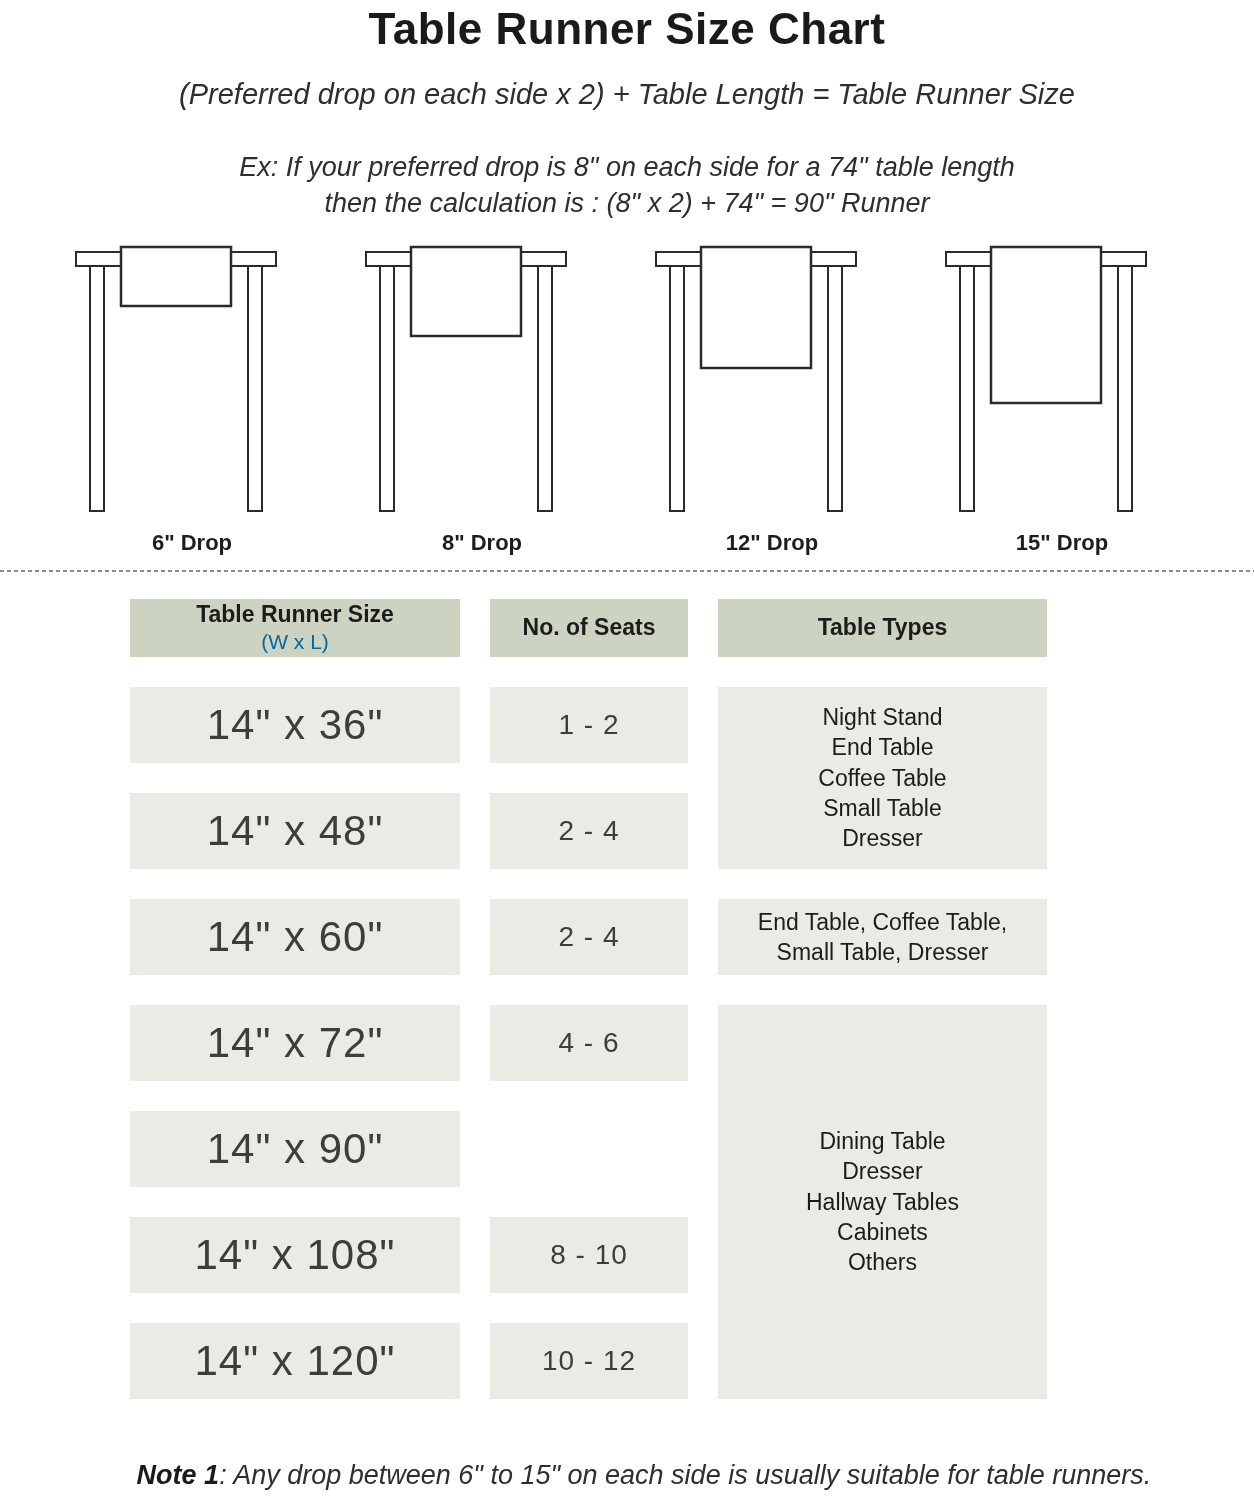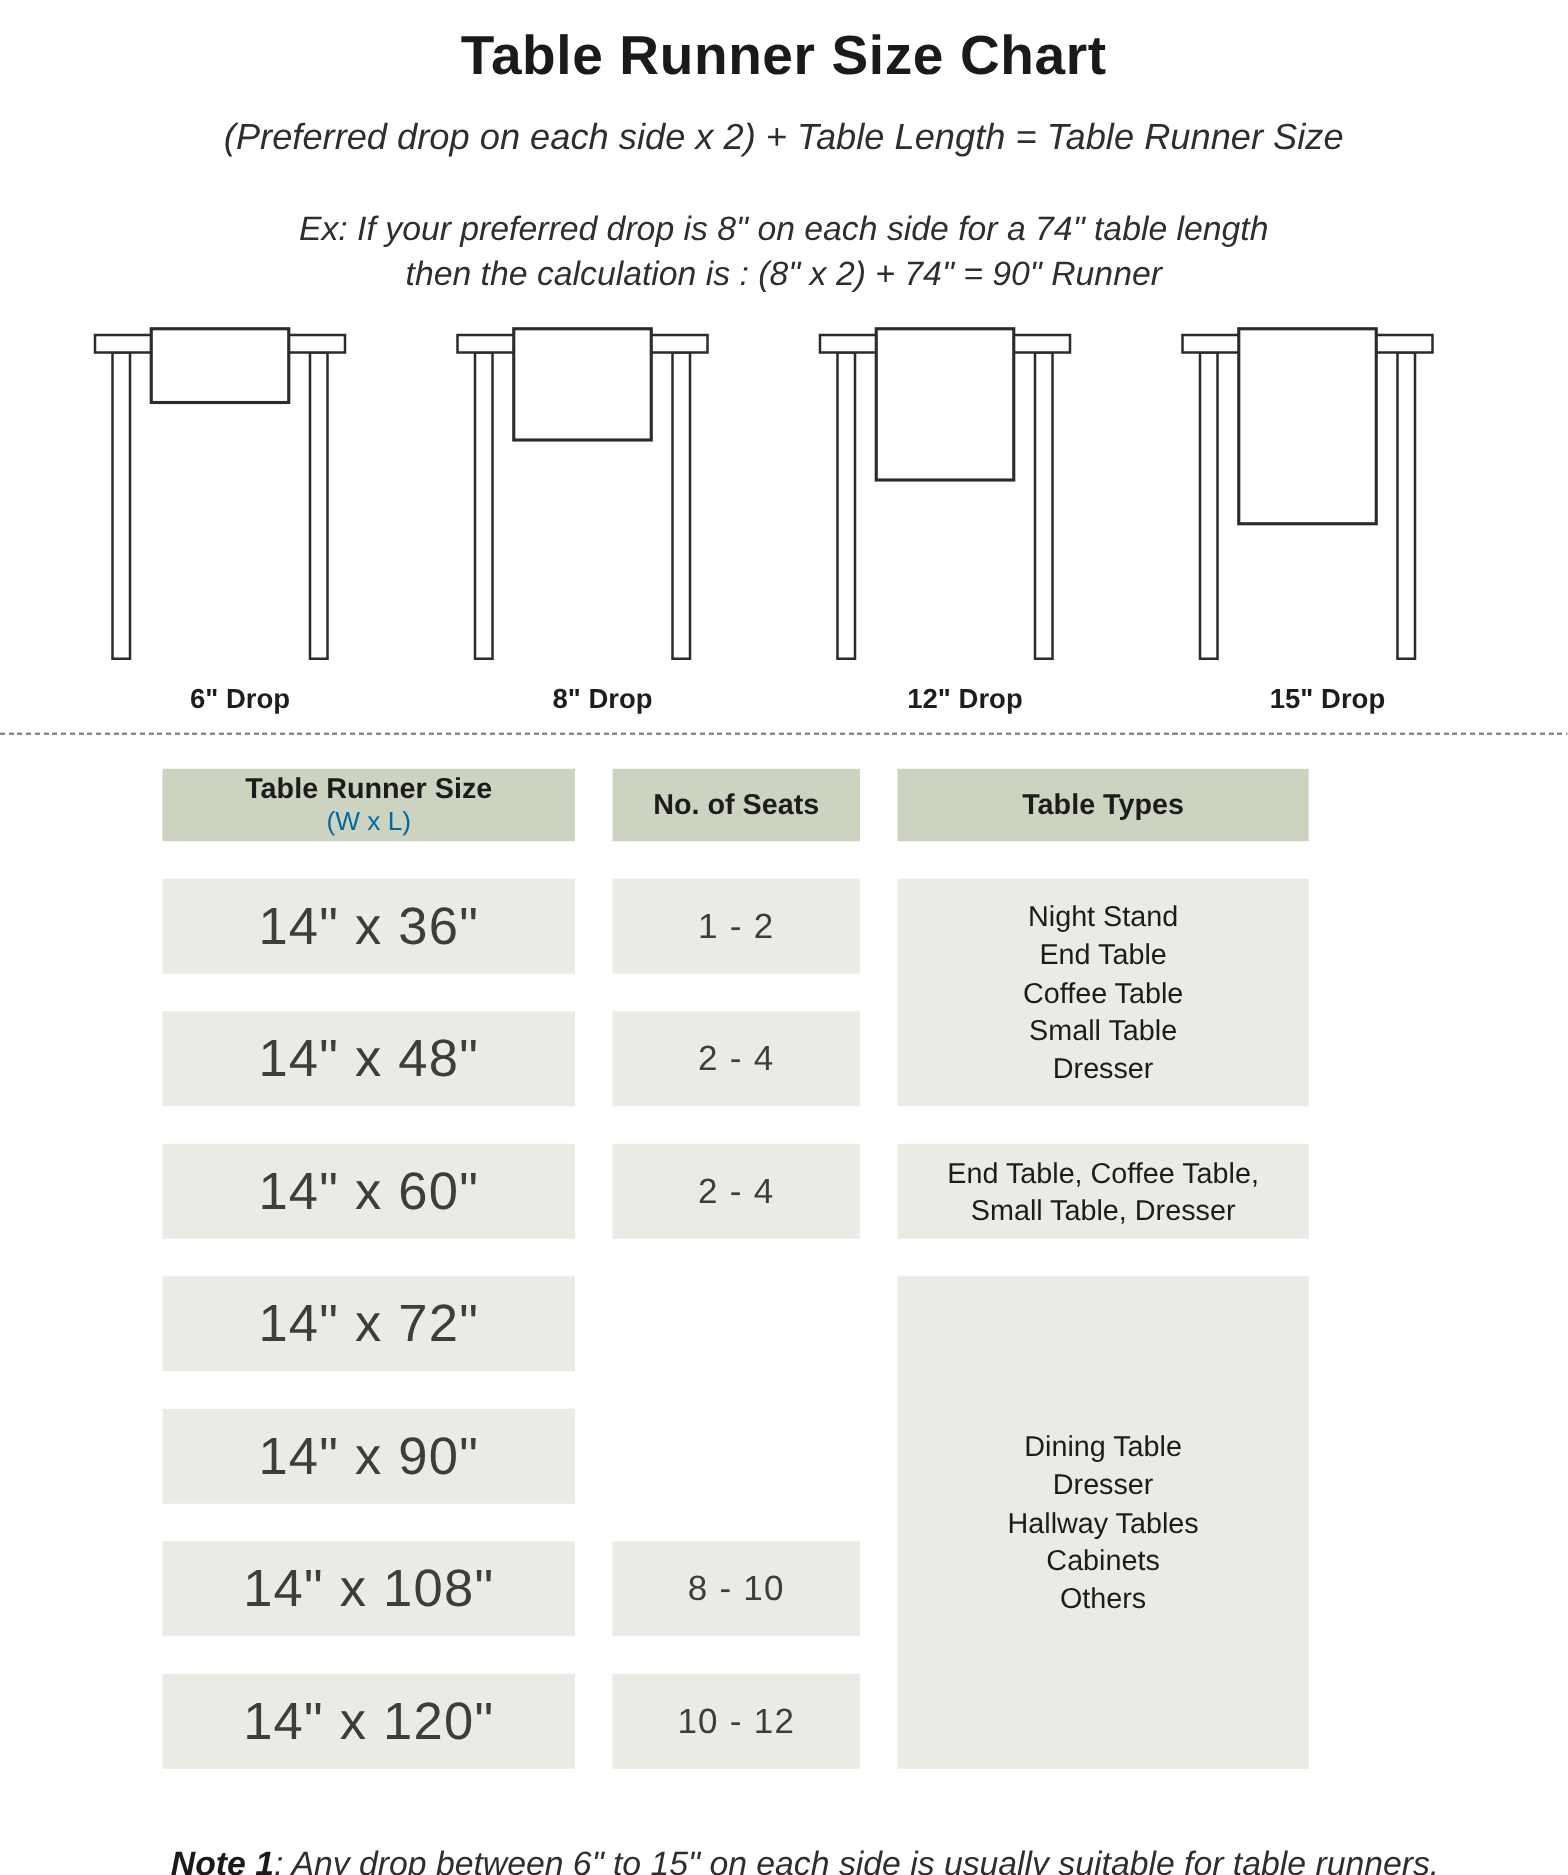--- a/index.html
+++ b/index.html
@@ -1,21 +1,21 @@
 <!DOCTYPE html>
 <html><head>
 <meta charset="utf-8">
 <style>
   html,body{margin:0;padding:0}
   body{
     width:1254px;height:1500px;background:#ffffff;overflow:hidden;
     font-family:"Liberation Sans", sans-serif;color:#1d1d1d;
   }
   .title{
-    margin:20px 0 0;text-align:center;
+    margin:4px 0 0;text-align:center;
     font-size:44px;font-weight:800;letter-spacing:.5px;color:#1a1a1a;
   }
   .formula{
     margin:24px 0 0;text-align:center;font-style:italic;
     font-size:29px;color:#2e2e2e;
   }
   .example{
     margin:38px 16px 0;text-align:center;font-style:italic;
     font-size:27px;line-height:1.35;color:#2e2e2e;white-space:pre-line;
   }
@@ -141,20 +141,21 @@
     <div class="cell size-cell c1 r3">14" x 48"</div>
     <div class="cell size-cell c1 r4">14" x 60"</div>
     <div class="cell size-cell c1 r5">14" x 72"</div>
     <div class="cell size-cell c1 r6">14" x 90"</div>
     <div class="cell size-cell c1 r7">14" x 108"</div>
     <div class="cell size-cell c1 r8">14" x 120"</div>
 
     <div class="cell seat-cell c2 r2">1 - 2</div>
     <div class="cell seat-cell c2 r3">2 - 4</div>
     <div class="cell seat-cell c2 r4">2 - 4</div>
+    <div class="cell seat-cell c2 r5">4 - 6</div>
     <div class="cell seat-cell c2 r7">8 - 10</div>
     <div class="cell seat-cell c2 r8">10 - 12</div>
 
     <div class="cell type-cell c3 tg-a">Night Stand
 End Table
 Coffee Table
 Small Table
 Dresser</div>
     <div class="cell type-cell c3 tg-b">End Table, Coffee Table,
 Small Table, Dresser</div>

